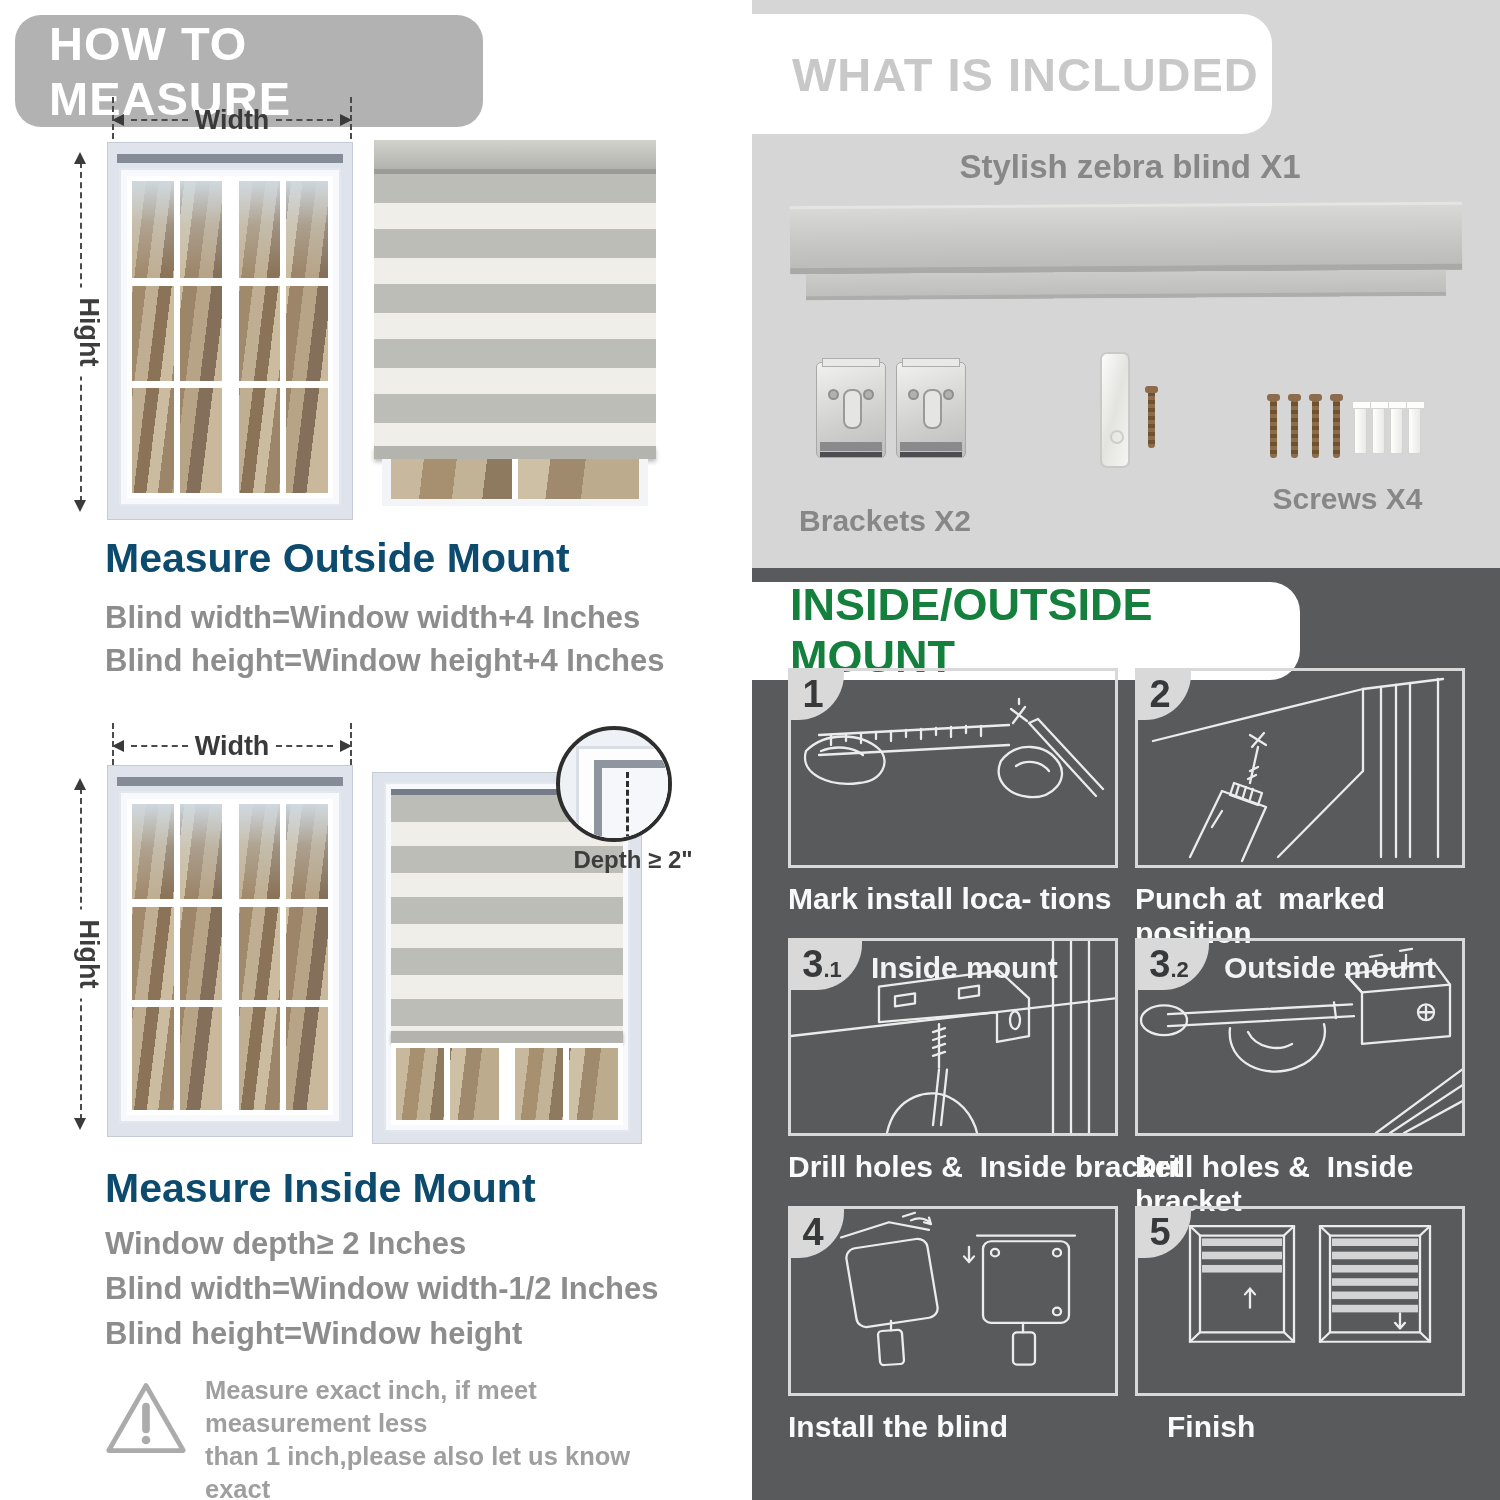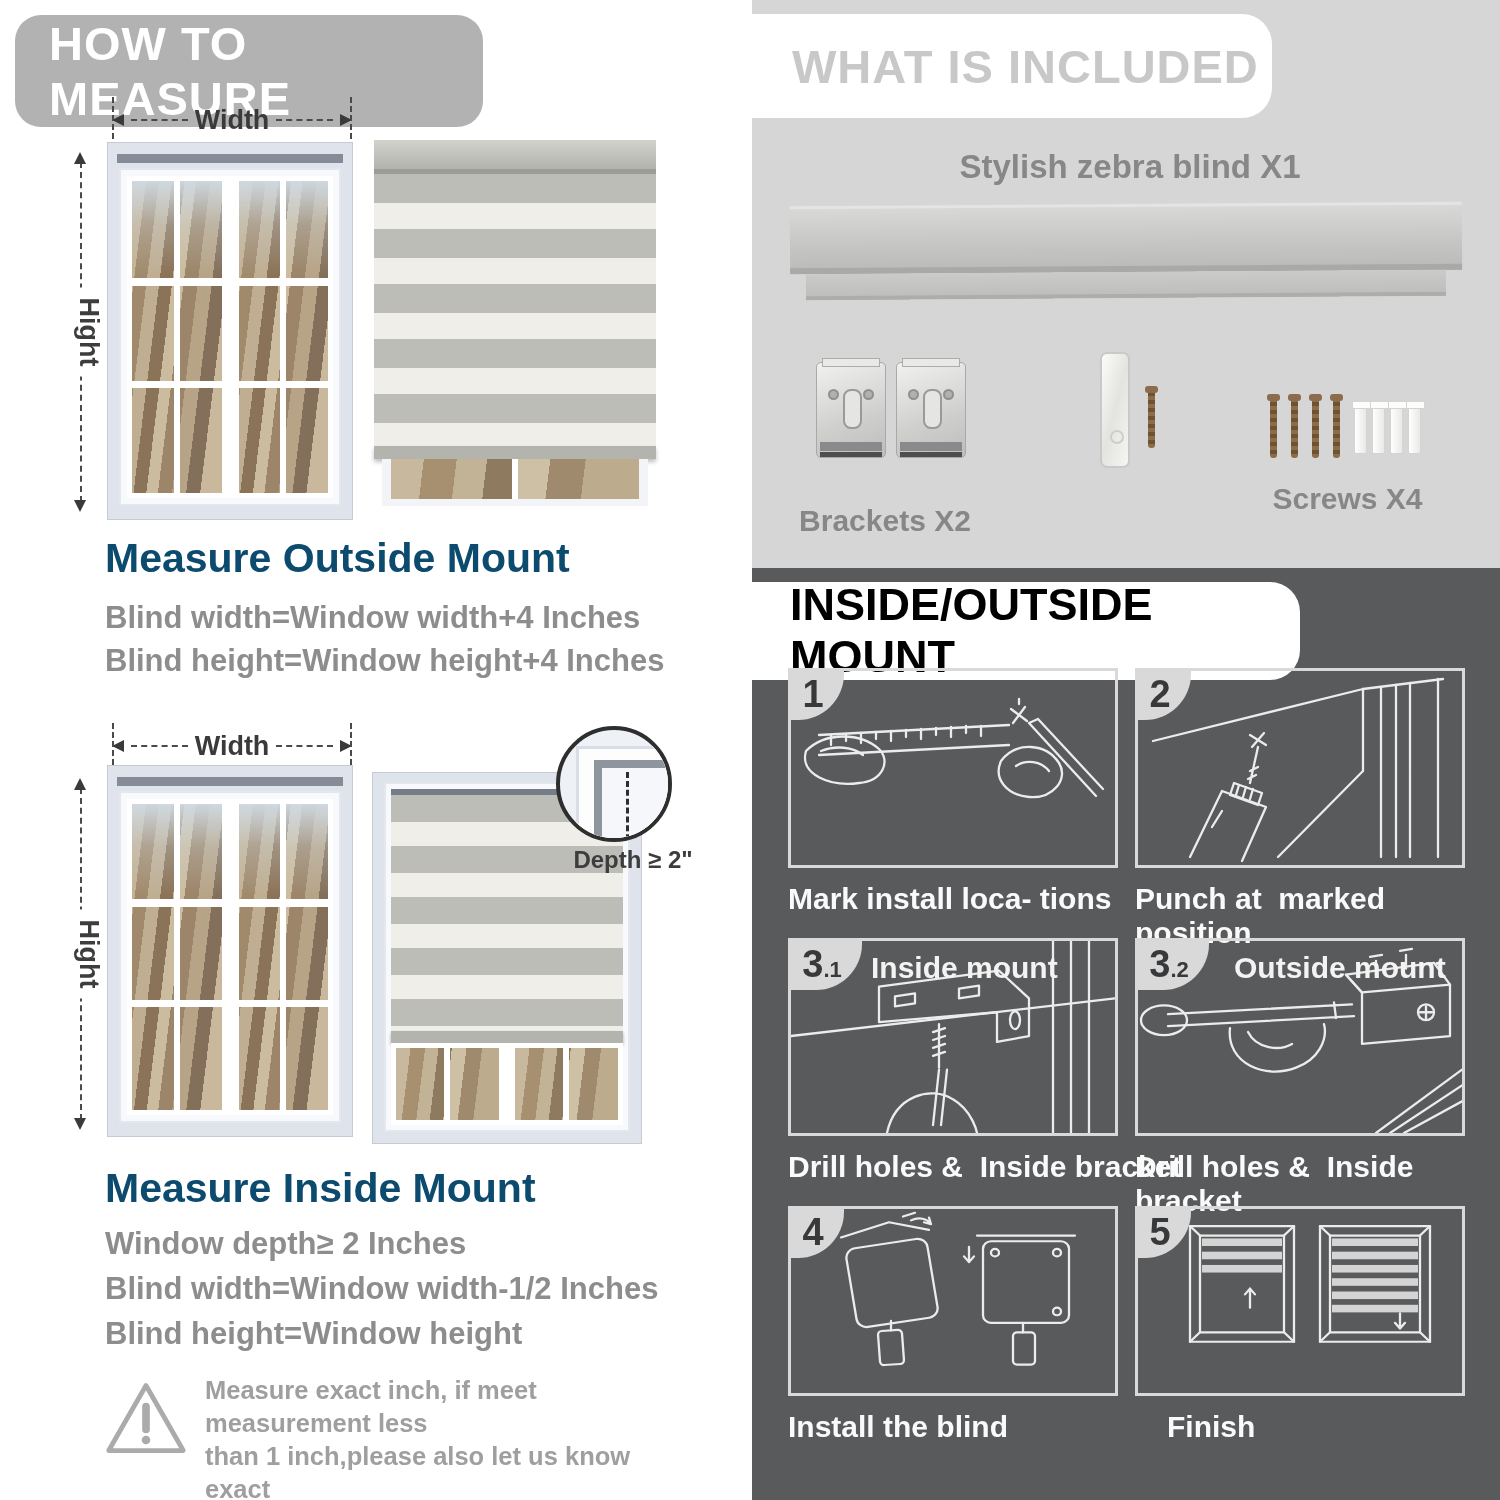--- a/index.html
+++ b/index.html
@@ -68,21 +68,21 @@
   .dc-frame{position:absolute;left:16px;top:16px;right:-12px;bottom:-12px;background:#fdfdfd;box-shadow:inset 0 0 0 3px #d9dee6;}
   .dc-dash{position:absolute;left:24px;top:4px;height:86px;border-left:3px dashed #2e2e2e;}
   .depth-label{left:548px;top:846px;width:170px;text-align:center;font-weight:bold;color:#3d3d3d;font-size:24px;}
 
   
   .warn-text{left:205px;top:1374px;width:480px;font-size:25.5px;line-height:1.3;color:#9f9f9f;
              font-weight:bold;white-space:pre-line;}
 
   
   .inc-section{left:752px;top:0;width:748px;height:568px;background:#d6d6d6;}
-  .inc-header{left:752px;top:14px;width:520px;height:104px;background:#fff;border-radius:0 30px 30px 0;
+  .inc-header{left:752px;top:14px;width:520px;height:120px;background:#fff;border-radius:0 30px 30px 0;
               color:#c8c8c8;font-size:47px;font-weight:bold;display:flex;align-items:center;
               padding-left:40px;box-sizing:border-box;letter-spacing:1px;}
   .product-label{left:800px;top:148px;width:660px;text-align:center;color:#878787;font-weight:bold;font-size:33px;}
   .rail-main{left:790px;top:204px;width:672px;height:68px;background:linear-gradient(180deg,#d8d8d6 0%,#c6c6c4 55%,#b9b9b7 100%);
              border-top:3px solid #e4e4e2;box-shadow:inset 0 -6px 0 #a9a9a7;box-sizing:border-box;transform:rotate(-0.4deg);}
   .rail-lower{left:806px;top:272px;width:640px;height:26px;background:linear-gradient(180deg,#cbcbc9,#bcbcba);
               box-shadow:inset 0 -4px 0 #adadab;transform:rotate(-0.4deg);}
 
   .bracket{width:70px;height:96px;background:linear-gradient(160deg,#f1f1ef,#cfcfcd 60%,#bdbdbb);
            border:1px solid #a9a9a7;border-radius:5px;box-sizing:border-box;}
@@ -97,21 +97,21 @@
   .s-hole{position:absolute;left:8px;bottom:22px;width:10px;height:10px;border-radius:50%;border:2px solid #cdcdcb;}
   .screwrod{width:7px;background:repeating-linear-gradient(0deg,#8c6c4c 0 4px,#6e532f 4px 8px);border-radius:0 0 3px 3px;}
   .screwrod::before{content:"";position:absolute;top:-6px;left:-3px;width:13px;height:7px;border-radius:3px;background:#8c6c4c;}
   .anchor{width:13px;height:50px;background:linear-gradient(90deg,#ffffff,#e9e9e7);border:1px solid #d4d4d2;
           border-radius:2px;box-sizing:border-box;}
   .anchor::before{content:"";position:absolute;top:-4px;left:-3px;width:17px;height:6px;background:#fdfdfb;border:1px solid #d4d4d2;}
   .item-label{top:482px;font-weight:bold;color:#878787;font-size:30px;text-align:center;}
 
   .mount-section{left:752px;top:568px;width:748px;height:932px;background:#595a5c;}
   .mount-header{left:752px;top:582px;width:548px;height:98px;background:#fff;border-radius:0 30px 30px 0;
-                color:#000000;font-weight:bold;font-size:45px;display:flex;align-items:center;
+                color:#15803d;font-weight:bold;font-size:45px;display:flex;align-items:center;
                 padding-left:38px;box-sizing:border-box;}
 
   .panel{border:3px solid #d9d9d9;box-sizing:border-box;}
   .panel svg{position:absolute;left:0;top:0;width:100%;height:100%;}
   .badge{position:absolute;top:-3px;left:-3px;height:52px;min-width:56px;background:#d9d9d9;
          border-radius:0 0 46px 0;color:#38393b;display:flex;align-items:center;justify-content:center;
          font-weight:bold;padding-right:6px;box-sizing:border-box;}
   .badge .num{font-size:38px;line-height:1;}
   .badge .sub{font-size:22px;line-height:1;margin-top:12px;}
   .badge.wide{min-width:74px;}
@@ -343,21 +343,21 @@
       <path d="M30,74 L214,64 M30,86 L216,76 M196,62 L198,78"></path>
       <ellipse cx="26" cy="80" rx="23" ry="15"></ellipse>
       <path d="M92,88 C88,124 128,140 158,128 C180,120 190,100 186,84"></path>
       <path d="M110,92 C118,108 140,112 154,104"></path>
       <path d="M238,194 L324,130 M252,194 L324,146 M266,194 L324,162"></path>
     </svg>
     <div class="badge wide">
       <span class="num">3</span>
       <span class="sub">.2</span>
     </div>
-    <div class="ptitle" style="left:96px;">Outside mount</div>
+    <div class="ptitle" style="left:86px;">Outside mount</div>
   </div>
   <div class="abs caption" style="left:1135px;top:1150px;">Drill holes &amp;  Inside bracket</div>
 
   <div class="abs panel" style="left:788px;top:1206px;width:330px;height:190px;">
     <svg viewBox="0 0 324 194" preserveAspectRatio="none" fill="none" stroke="#ececec" stroke-width="2.3" stroke-linecap="round" stroke-linejoin="round">
       <rect x="60" y="36" width="82" height="84" rx="10" transform="rotate(-9 101 78)"></rect>
       <path d="M50,30 L98,14 L138,22"></path>
       <path d="M112,8 L124,4 M120,12 C128,8 136,10 140,16 M140,16 L133,14 M140,16 L138,9"></path>
       <rect x="88" y="128" width="24" height="36" rx="4" transform="rotate(-4 100 146)"></rect>
       <path d="M100,118 L100,128"></path>

